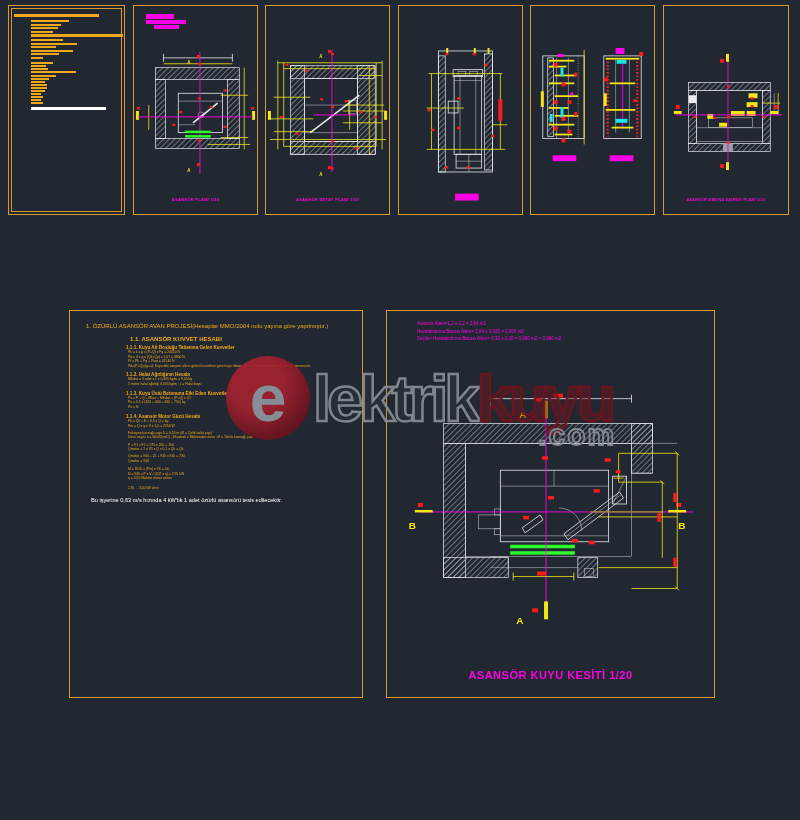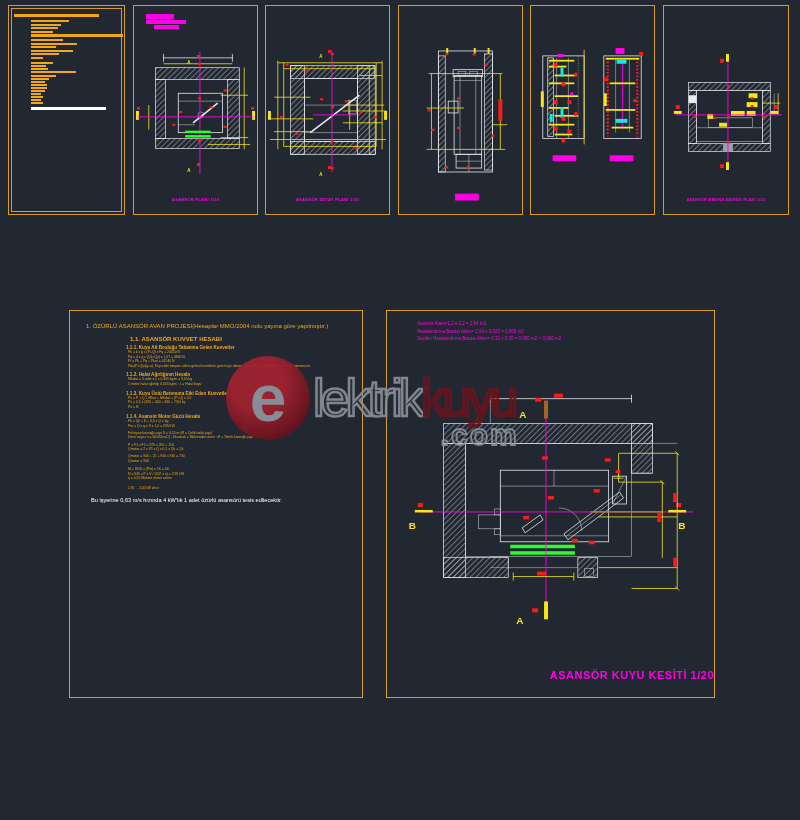--- a/index.html
+++ b/index.html
@@ -31,28 +31,28 @@
   
   #calc-body{position:absolute;inset:0;padding:12px 8px;overflow:hidden}
   .c-h1{font-size:6px;color:var(--amber);margin-left:8px;white-space:nowrap}
   .c-h2{font-size:6px;font-weight:bold;color:var(--amber);margin-left:52px;white-space:nowrap}
   .c-h3{font-size:4.6px;font-weight:bold;color:var(--amber);margin-left:48px;margin-top:3px;white-space:nowrap}
   .c-f{font-size:3.4px;line-height:4.6px;color:var(--amber);margin-left:50px;white-space:nowrap}
   .c-fsm{font-size:3.2px;color:var(--amber);margin-left:50px;white-space:nowrap}
   .c-result{font-size:5.6px;color:#fff;margin-left:13px;margin-top:7px;white-space:nowrap}
   
   #info-lines{position:absolute;left:30px;top:9px;color:var(--magenta);font-size:4.5px;line-height:7.6px;white-space:nowrap}
-  .big-title{position:absolute;left:0;right:0;bottom:16px;text-align:right;color:var(--magenta);
+  .big-title{position:absolute;left:0;right:0;bottom:16px;text-align:center;color:var(--magenta);
     font-size:11px;font-weight:bold;letter-spacing:.5px}
   
   .wm{position:absolute;left:226px;top:356px;display:flex;align-items:center;z-index:40;opacity:.92}
   .wm-e{width:84px;height:84px;border-radius:50%;flex:0 0 auto;
     background:radial-gradient(circle at 38% 32%,#a32230 0 35%,#701420 70%,#4c0d14 100%);
     color:#8f969f;font-size:66px;font-weight:bold;display:grid;place-items:center;line-height:1}
-  .wm-t{font-size:52px;font-weight:normal;letter-spacing:-4px;white-space:nowrap}
+  .wm-t{font-size:65px;font-weight:bold;letter-spacing:-4px;white-space:nowrap}
   .wm-t1{color:rgba(70,77,86,.18);-webkit-text-stroke:2.5px #878e98;margin-left:3px}
   .wm-t2{color:rgba(110,19,29,.5);-webkit-text-stroke:2.5px #6e131d}
   .wm-com{position:absolute;right:-4px;bottom:-12px;font-size:30px;font-weight:bold;letter-spacing:2px;
     color:rgba(70,77,86,.12);-webkit-text-stroke:1.8px #8a9099}
 </style>
 </head>
 <body>
 
 <div class="canvas">
 

